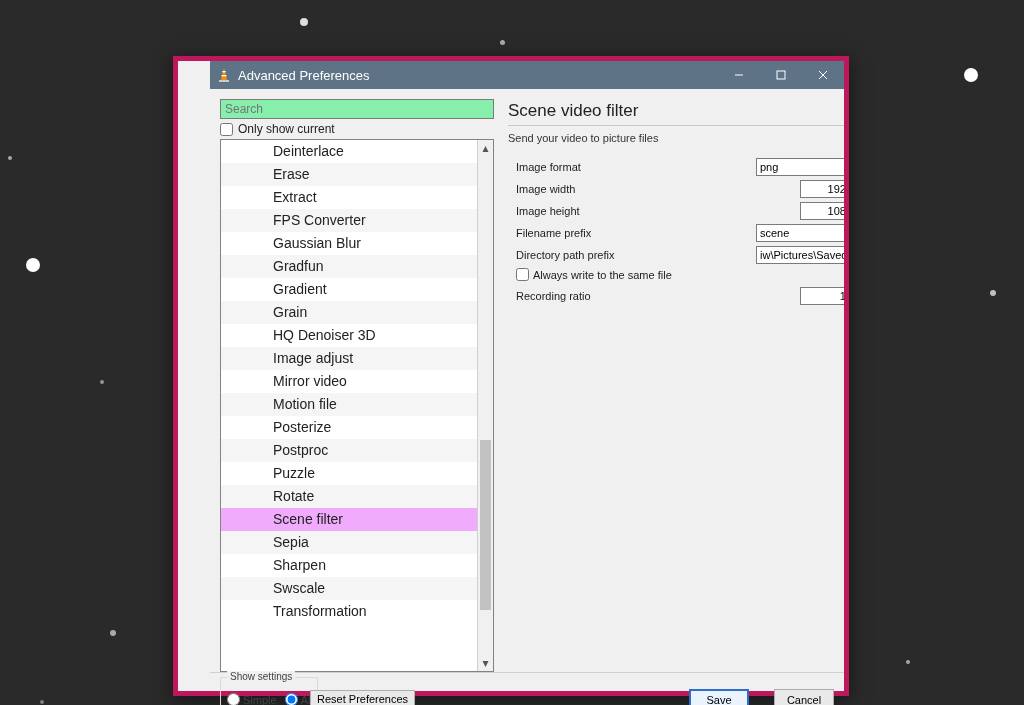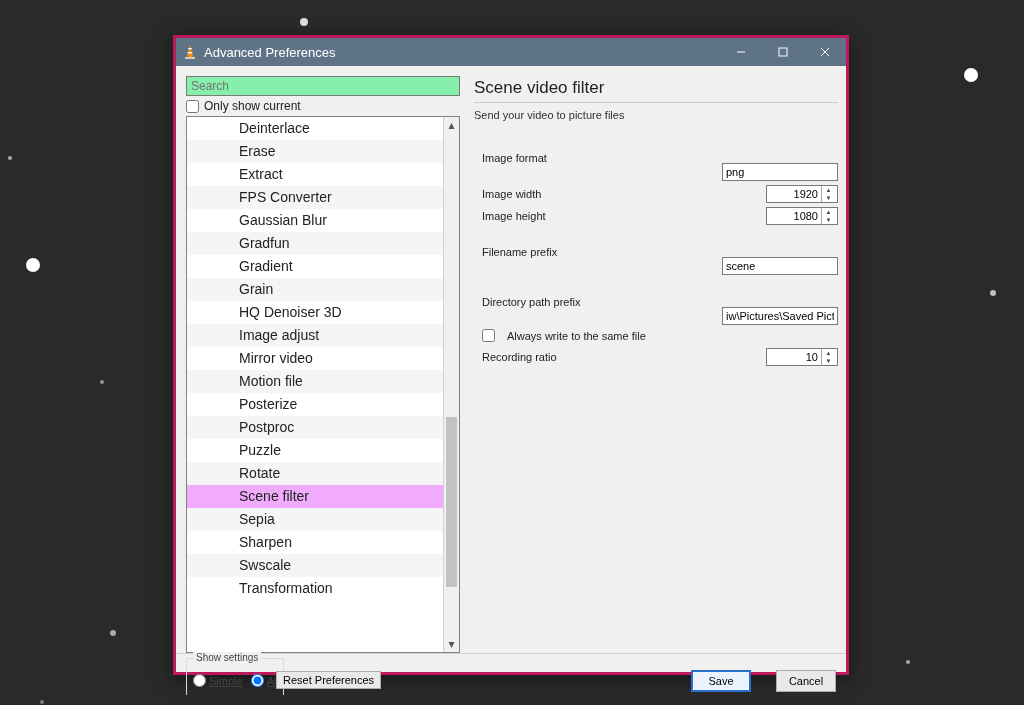--- a/index.html
+++ b/index.html
@@ -20,28 +20,29 @@
   .d5 { width: 6px; height: 6px; top: 630px; left: 110px; opacity:.6;}
   .d6 { width: 4px; height: 4px; top: 660px; left: 906px; opacity:.6;}
   .d7 { width: 14px; height: 14px; top: 68px; left: 964px; }
   .d8 { width: 6px; height: 6px; top: 290px; left: 990px; opacity:.7;}
   .d9 { width: 5px; height: 5px; top: 40px; left: 500px; opacity:.6;}
   .d10 { width: 4px; height: 4px; top: 700px; left: 40px; opacity:.4;}
 
   .window {
     position: absolute;
     left: 173px;
-    top: 35px;
+    top: 56px;
     width: 676px;
     height: 640px;
     background: #f0f0f0;
-    border: 3px solid #be185d;
+    border: 5px solid #be185d;
     box-shadow: 0 4px 18px rgba(0,0,0,.5);
     display: flex;
     flex-direction: column;
+    padding-left: 32px;
   }
   .titlebar {
     height: 28px;
     background: #5f7386;
     color: #fff;
     display: flex;
     align-items: center;
     padding-left: 6px;
     flex: 0 0 auto;
   }
@@ -128,31 +129,30 @@
     margin-bottom: 4px;
     font-size: 11px;
   }
   .form-row .lbl { width: 248px; padding-left: 8px; }
   .txt {
     width: 116px; height: 18px;
     border: 1px solid #7a7a7a;
     background: #fff;
     font-size: 11px;
     padding: 0 3px;
-    margin-top: 28px;
   }
   .spin {
     width: 72px; height: 18px;
     border: 1px solid #7a7a7a;
     background: #fff; display:flex; align-items:center;
   }
   .spin input { border:none; width:54px; text-align:right; font-size:11px; padding-right:3px; outline:none; }
   .spin .arrows { width:14px; height:100%; border-left:1px solid #aaa; display:flex; flex-direction:column;}
   .spin .arrows div { flex:1; display:flex; align-items:center; justify-content:center; font-size:6px; color:#444;}
-  .chk-row { display:flex; align-items:center; gap:12px; padding-left:8px; font-size:11px; margin:3px 0 6px;}
+  .chk-row { display:flex; align-items:center; gap:4px; padding-left:8px; font-size:11px; margin:3px 0 6px;}
   .chk-row input { width:13px; height:13px;}
 
   .footer {
     flex: 0 0 auto;
     border-top: 1px solid #d0d0d0;
     padding: 8px 10px 10px 10px;
     position: relative;
   }
   .show-settings {
     position: absolute; left: 10px; top: 4px;

